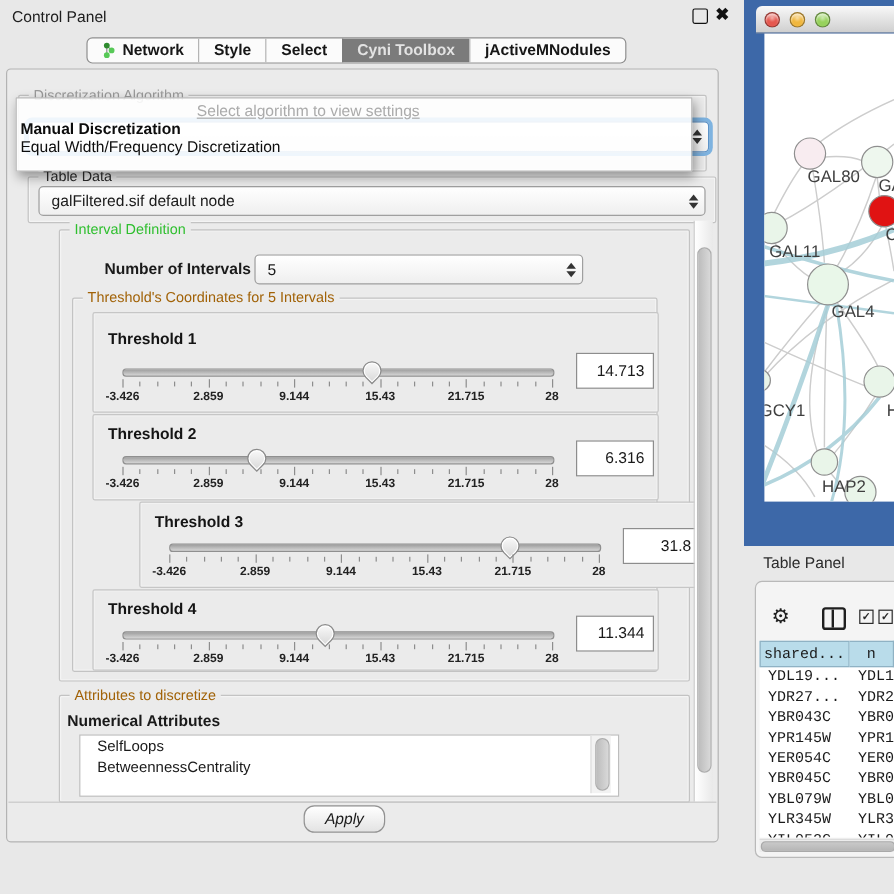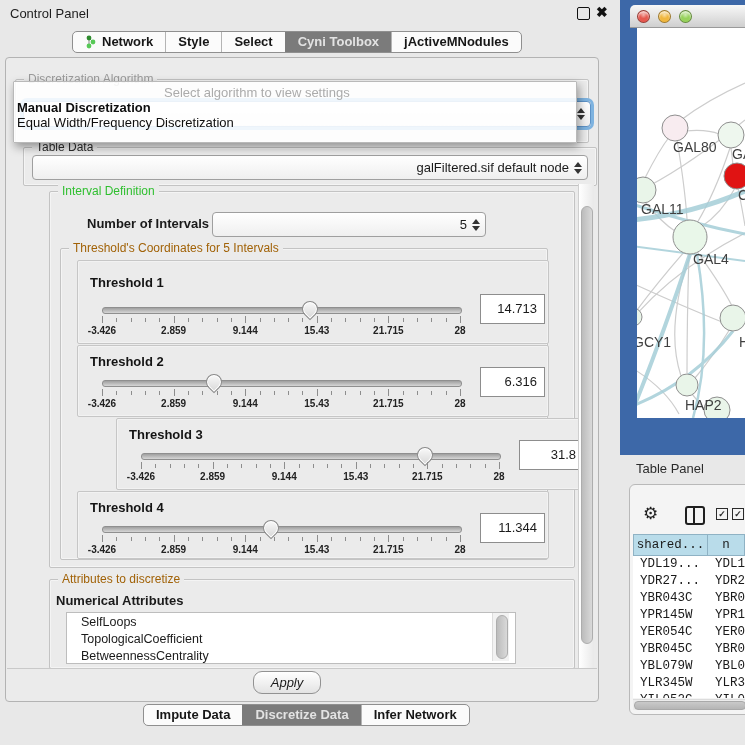--- a/index.html
+++ b/index.html
@@ -28,33 +28,33 @@
 
   .group{position:absolute;border:1px solid #c3c3c3;border-radius:2px;box-shadow:inset 0 0 0 1px #f4f4f4;}
   .legend{position:absolute;top:-8px;left:8px;background:#ebebeb;padding:0 4px;font-size:12px;}
   .legend.gray{color:#9a9a9a;}
   .legend.green{color:#2fbf2f;}
   .legend.blue{color:#a16207;}
   .legend.dark{color:#2c2c2c;}
 
   .combo{position:absolute;border:1px solid #9f9f9f;border-radius:4px;
          background:linear-gradient(#ffffff,#efefef);font-size:13px;display:flex;align-items:center;}
-  .combo .val{padding-left:10px;flex:1;text-align:right;}
+  .combo .val{padding-left:10px;flex:1;}
   .combo .spin{width:18px;display:flex;flex-direction:column;align-items:center;justify-content:center;gap:2px;}
   .arr{width:0;height:0;border-left:4px solid transparent;border-right:4px solid transparent;}
   .arr.up{border-bottom:5px solid #333;}
   .arr.dn{border-top:5px solid #333;}
 
   #algo-combo{left:17px;top:43px;width:566px;height:24px;
               box-shadow:0 0 0 3px #7eb3e0;border-color:#5d93c8;}
 
   
   #algo-popup{left:7px;top:23px;width:562px;height:60px;background:rgba(255,255,255,0.88);
               border:1px solid #b9b9b9;border-radius:1px;box-shadow:2px 4px 10px rgba(0,0,0,0.38);z-index:5;}
-  #algo-popup .placeholder{position:absolute;left:150px;top:3px;font-size:13px;color:#ababab;}
+  #algo-popup .placeholder{position:absolute;left:150px;top:3px;font-size:13px;color:#ababab;text-decoration:underline;}
   #algo-popup .opt{position:absolute;left:3px;font-size:13px;color:#0d0d0d;white-space:nowrap;}
   #algo-popup .opt.b{font-weight:bold;}
 
   
   .vscroll{position:absolute;width:15px;background:linear-gradient(90deg,#ffffff,#e9e9e9);
            border-left:1px solid #cfcfcf;}
   .vthumb{position:absolute;left:2px;width:10px;border-radius:6px;
           background:linear-gradient(90deg,#bcbcbc,#d9d9d9);border:1px solid #adadad;}
 
   
@@ -353,47 +353,35 @@
             </div>
           </div>
       </div>
     </div>
 
     <div class="group" style="left:43px;top:521px;width:524px;height:88px;">
       <span class="legend blue">Attributes to discretize</span>
       <span class="abs" style="left:6px;top:13px;font-size:13px;font-weight:bold;">Numerical Attributes</span>
       <div class="abs" id="attr-list">
           <div class="item">SelfLoops</div>
-          <div class="item">TopologicalCoefficient</div>
           <div class="item">BetweennessCentrality</div>
         </div>
       <div class="abs vscroll" id="attr-scroll">
           <div class="vthumb"></div>
         </div>
     </div>
 
     <div class="vscroll" style="left:572px;top:126px;height:484px;">
       <div class="vthumb" style="top:22px;height:436px;"></div>
     </div>
 
     <div class="abs" id="apply-sep"></div>
     <div class="abs" id="apply-btn">Apply</div>
   </div>
 
-  <div class="abs tabstrip" id="bottom-tabs">
-      <div class="tab">
-        <span>Impute Data</span>
-      </div>
-      <div class="tab sel">
-        <span>Discretize Data</span>
-      </div>
-      <div class="tab">
-        <span>Infer Network</span>
-      </div>
-    </div>
 
   <div class="abs" id="net-frame">
     <div class="abs" id="net-titlebar">
       <span class="light" style="background: radial-gradient(circle at 50% 35%, rgba(255, 255, 255, 0.533), transparent 40%), rgb(229, 88, 79);"></span>
       <span class="light" style="background: radial-gradient(circle at 50% 35%, rgba(255, 255, 255, 0.533), transparent 40%), rgb(240, 183, 63);"></span>
       <span class="light" style="background: radial-gradient(circle at 50% 35%, rgba(255, 255, 255, 0.533), transparent 40%), rgb(151, 210, 92);"></span>
     </div>
     <div class="abs" id="net-canvas">
       <svg width="108" height="390" viewBox="0 0 108 390">
         <g stroke="#cdcdcd" stroke-width="1.2" fill="none">

